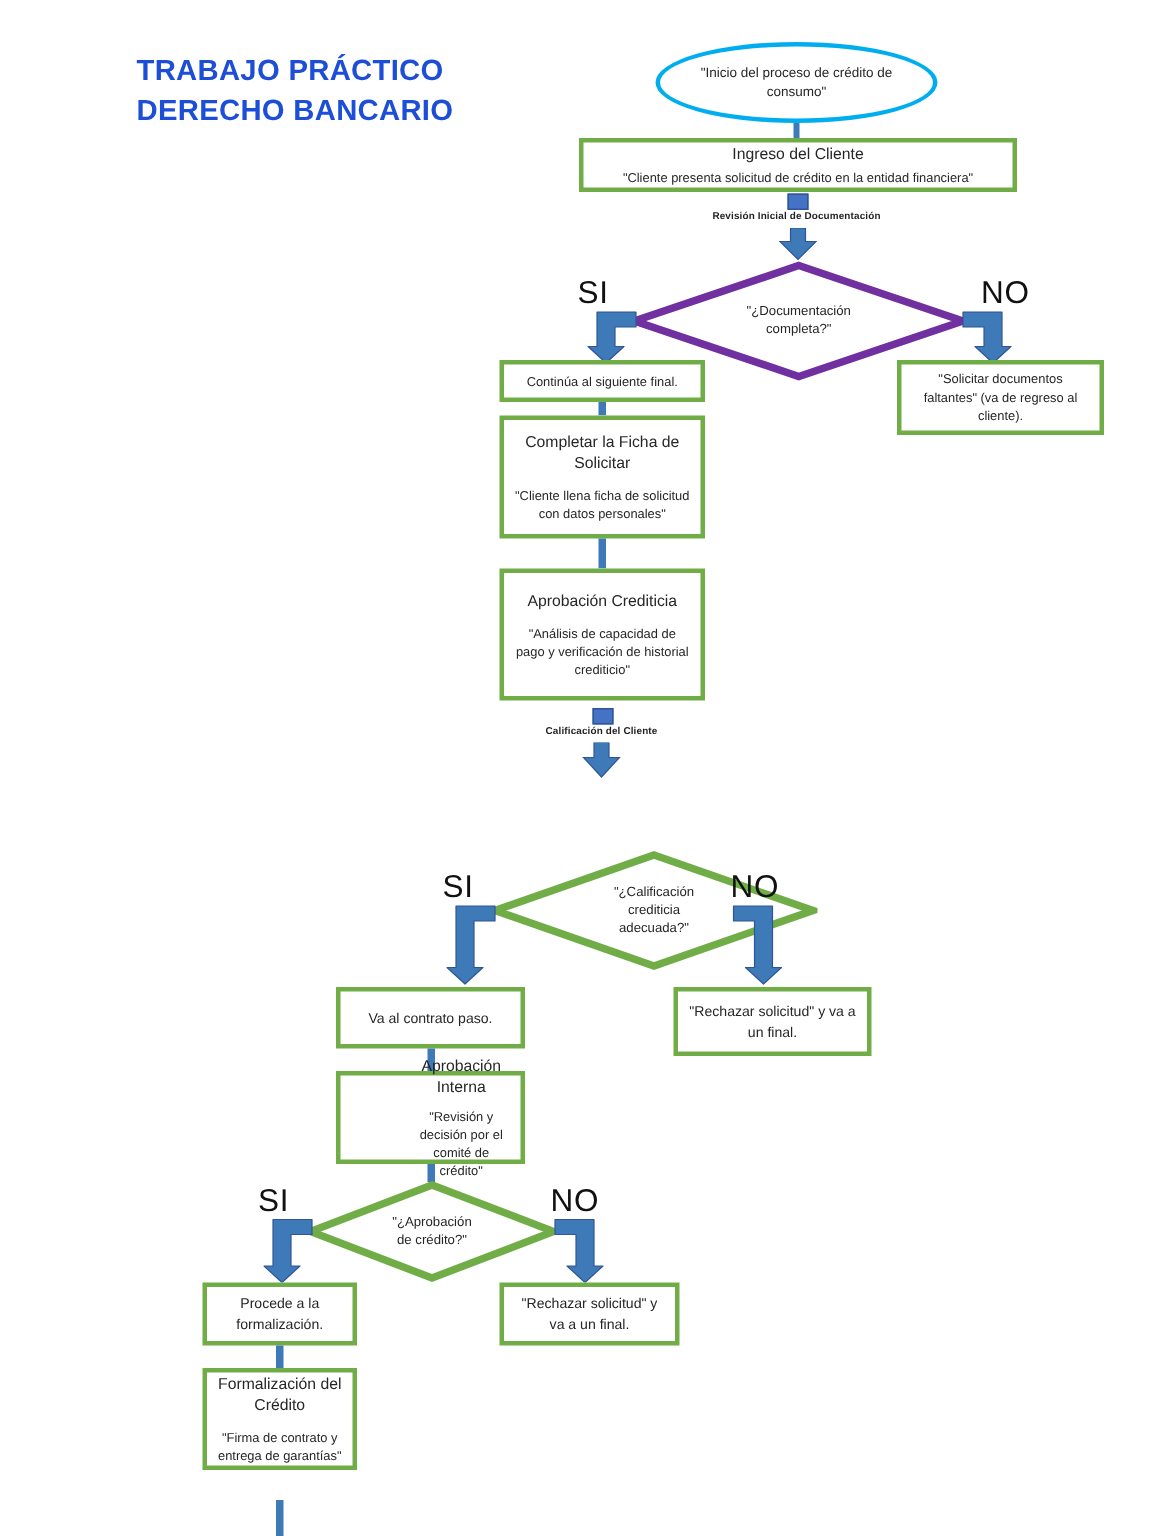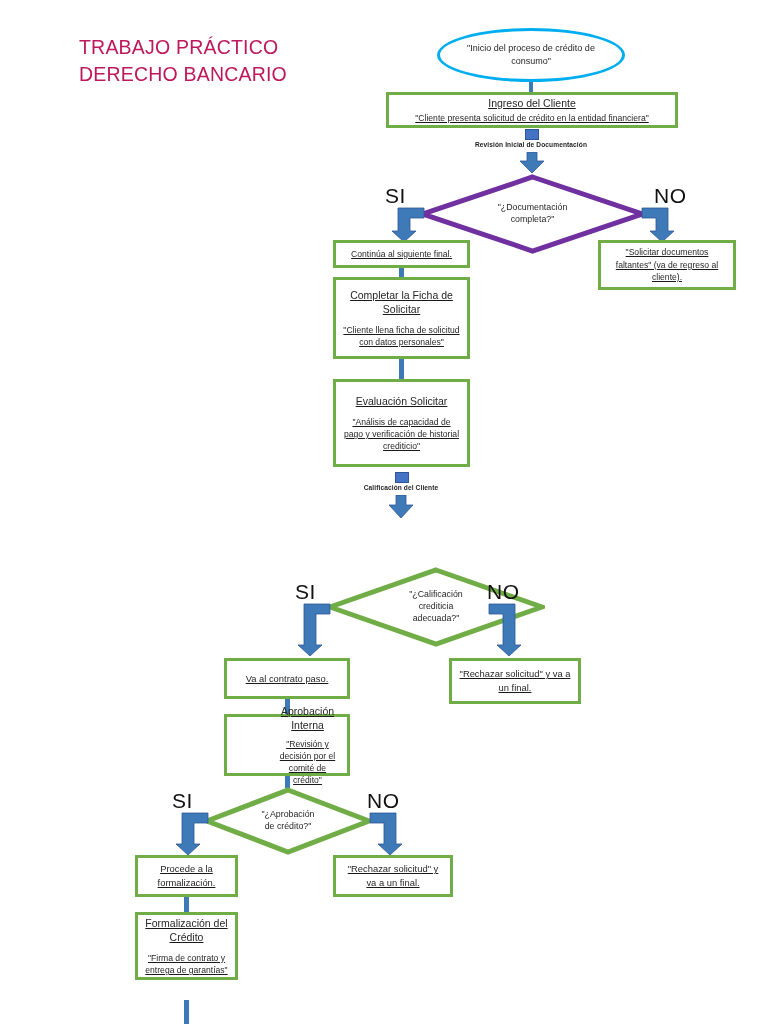--- a/index.html
+++ b/index.html
@@ -16,42 +16,41 @@
     position: relative;
     width: 768px;
     height: 1024px;
     background: #ffffff;
     overflow: hidden;
   }
   .abs { position: absolute; }
 
   
   .doc-title {
-    left: 79px;
+    left: 91px;
     top: 34px;
     width: 330px;
     font-size: 19.5px;
-    font-weight: normal;
+    font-weight: bold;
     letter-spacing: 0.2px;
     line-height: 1.38;
-    color: #be185d;
+    color: #1d4ed8;
   }
   .doc-title .line { display: block; white-space: nowrap; }
 
   
   .node {
     box-sizing: border-box;
     background: #ffffff;
     display: flex;
     flex-direction: column;
     align-items: center;
     justify-content: center;
     text-align: center;
     padding: 4px 7px;
-    text-decoration: underline;
   }
   .node.green { border: 3px solid #70AD47; }
 
   .node .head {
     font-size: 10.5px;
     line-height: 1.34;
     color: #262626;
     margin-bottom: 2px;
   }
   .node .body {
@@ -187,21 +186,21 @@
   <div class="abs vconn" style="left:399px; top:268px; width:5px; height:9px;"></div>
 
   <div class="abs node green" style="left:333px; top:277px; width:137px; height:82px;">
     <div class="head">Completar la Ficha de Solicitar</div>
     <div class="body" style="margin-top:6px;">"Cliente llena ficha de solicitud con datos personales"</div>
   </div>
 
   <div class="abs vconn" style="left:399px; top:359px; width:5px; height:20px;"></div>
 
   <div class="abs node green" style="left:333px; top:379px; width:137px; height:88px;">
-    <div class="head">Evaluación Solicitar</div>
+    <div class="head">Aprobación Crediticia</div>
     <div class="body" style="margin-top:6px;">"Análisis de capacidad de pago y verificación de historial crediticio"</div>
   </div>
 
   <div class="abs sq-conn" style="left:395px; top:472px; width:12px; height:9px; border:1px solid #2F5597;"></div>
 
   <div class="abs step-label" style="left:311px; top:484px; width:180px;">Calificación del Cliente</div>
 
   <div class="abs" style="left:388px; top:495px;">
     <svg class="arrow-svg" width="26" height="24" viewBox="0 0 26 24">
       <polygon points="8,0 18,0 18,10 25,10 13,23 1,10 8,10" fill="#3E79B8" stroke="#2F5597" stroke-width="0.8"></polygon>

